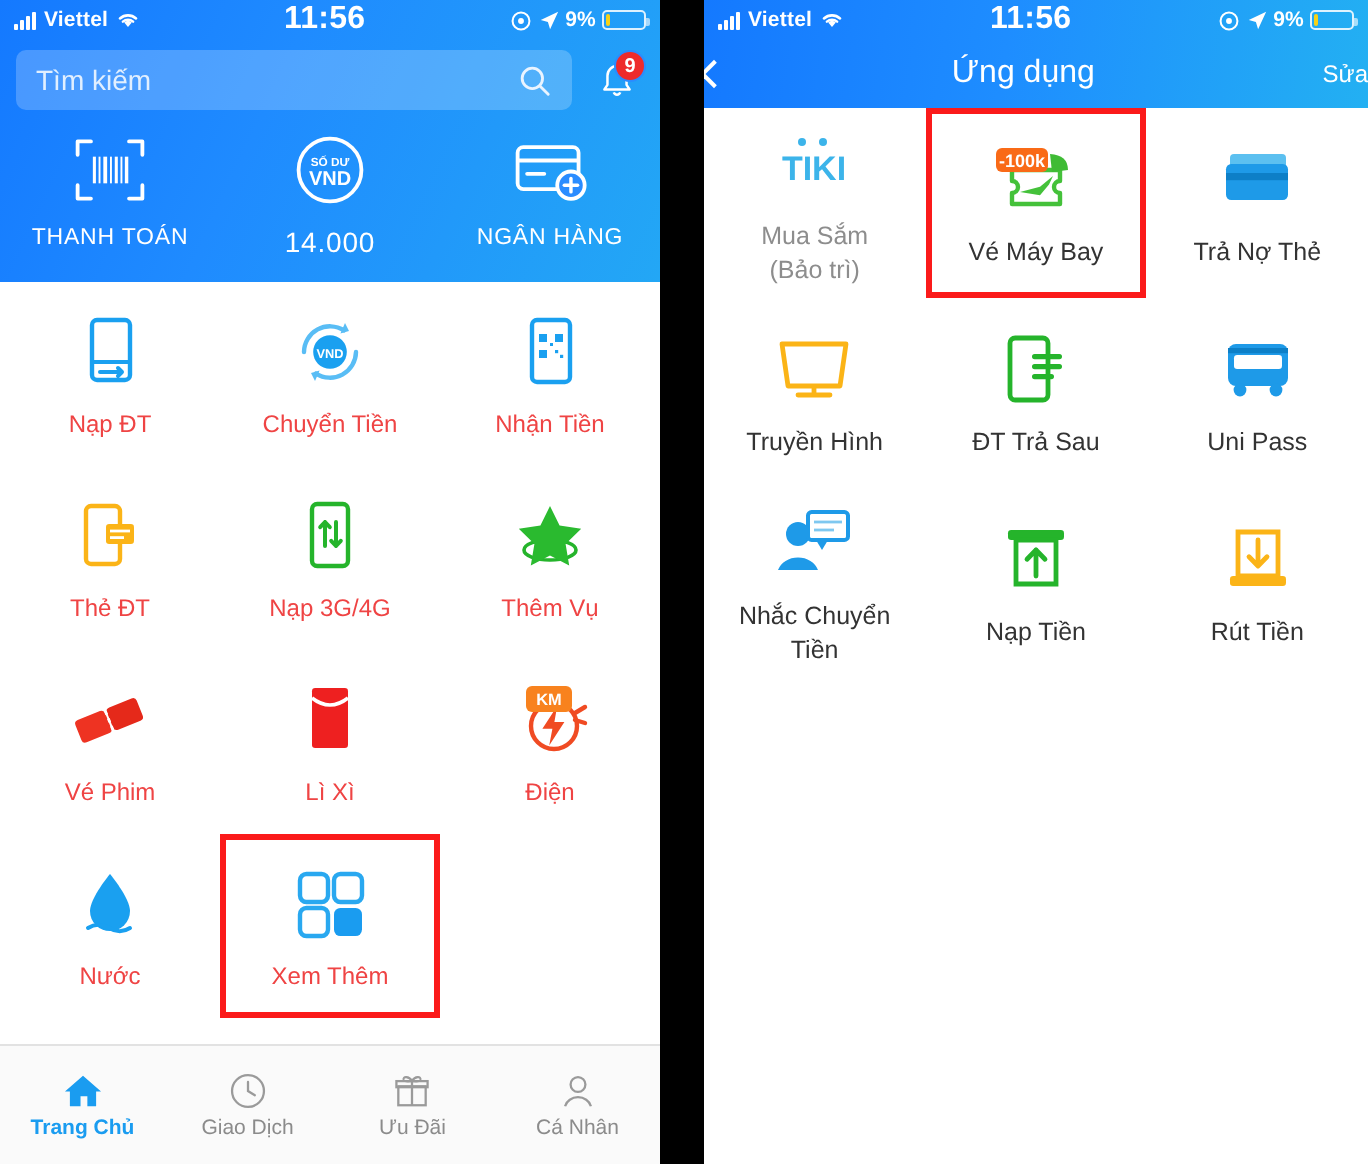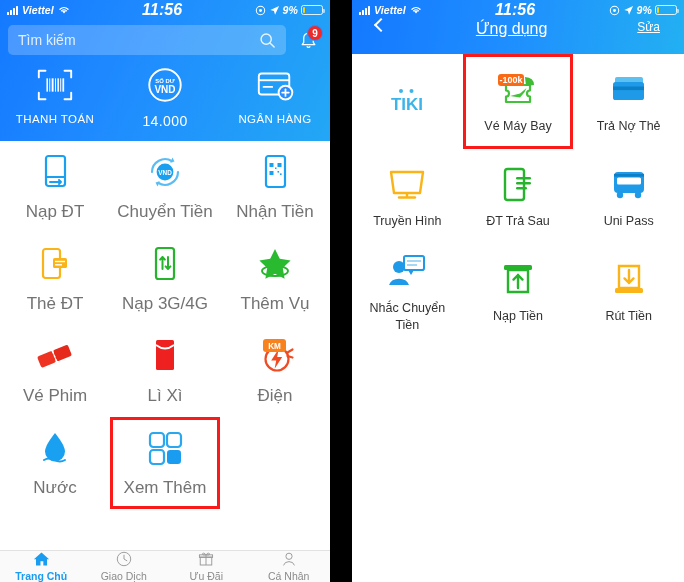--- a/index.html
+++ b/index.html
@@ -17,21 +17,20 @@
     background: #fff; overflow: hidden;
   }
   #phone-left  { left: 0;   width: 330px; }
   #phone-right { left: 352px; width: 332px; }
 
   
   .statusbar {
     height: 18px; display: flex; align-items: center;
     padding: 10px 7px; color: #fff; font-size: 10.5px; font-weight: bold;
     letter-spacing: .1px;
-    font-style: italic;
   }
   .sb-left  { display: flex; align-items: center; gap: 4px; flex: 0 0 auto; }
   .sb-mid   { flex: 1; text-align: center; font-size: 16px; font-weight: bold; }
   .sb-right { display: flex; align-items: center; gap: 3px; flex: 0 0 auto; }
   .bars { display: inline-flex; align-items: flex-end; gap: 1px; height: 9px; }
   .bars i { display:block; width: 2px; background: #fff; border-radius: .5px; }
   .bars i:nth-child(1){height:3px}.bars i:nth-child(2){height:5px}
   .bars i:nth-child(3){height:7px}.bars i:nth-child(4){height:9px}
   .carrier { font-size: 10.5px; font-weight: bold; }
   .batt {
@@ -68,39 +67,38 @@
   .quick .q { flex: 1; text-align: center; color: #fff; }
   .q-ico { height: 44px; display:flex; align-items:center; justify-content:center; }
   .q-lbl { font-size: 11.5px; letter-spacing: .4px; margin-top: 6px; }
   .bal { font-size: 14px; }
 
   
   .grid { display: grid; grid-template-columns: repeat(3,1fr); background:#fff; }
   .cell { height: 92px; display:flex; flex-direction:column; align-items:center;
           justify-content:center; position: relative; }
   .cell .ic { height: 42px; display:flex; align-items:center; justify-content:center; }
-  .cell .tx { font-size: 17px; color:#737373; margin-top: 8px; text-align:center; line-height: 1.25; }
+  .cell .tx { font-size: 12px; color:#ef4444; margin-top: 8px; text-align:center; line-height: 1.25; }
   .hl { outline: 3px solid #fb1a1a; outline-offset: -3px; }
 
   
   .tabbar {
-    position: absolute; left:0; bottom:0; width: 100%; height: 32px;
+    position: absolute; left:0; bottom:0; width: 100%; height: 60px;
     background: #fafafa; border-top: 1px solid #e2e2e2;
     display: flex;
   }
   .tab { flex:1; display:flex; flex-direction:column; align-items:center; justify-content:center; gap:3px; }
   .tab .tl { font-size: 10.5px; color:#8b8b8b; }
   .tab.active .tl { color:#1a9cf0; font-weight: bold; }
 
   
   .navbar {
-    height: 34px; display:flex; align-items:flex-start; padding: 0 24px;
+    height: 34px; display:flex; align-items:center; padding: 0 0;
     background: linear-gradient(100deg,#1479ff 0%, #1e8dff 45%, #23b0f2 100%);
     color:#fff;
-    text-decoration:underline;
   }
   .nav-title { flex:1; text-align:center; font-size: 16px; }
   .nav-edit { font-size: 12px; }
   .chev { width:10px; height:10px; border-left:2px solid #fff; border-bottom:2px solid #fff;
           transform: rotate(45deg); }
 
   .rgrid { display:grid; grid-template-columns: repeat(3,1fr); background:#fff; }
   .rcell { height: 95px; display:flex; flex-direction:column; align-items:center;
            justify-content:center; position:relative; }
   .rcell .ic { height: 44px; display:flex; align-items:center; justify-content:center; position:relative; }
@@ -431,20 +429,24 @@
     <div class="rgrid">
 
       <div class="rcell dim">
         <div class="ic">
           <svg width="46" height="34" viewBox="0 0 46 34">
             <circle cx="17" cy="6" r="2" fill="#3cb4ea"></circle>
               <circle cx="27.5" cy="6" r="2" fill="#3cb4ea"></circle>
             <text x="23" y="25" text-anchor="middle" fill="#3cb4ea" font-size="17" font-family="Liberation Sans, sans-serif" font-weight="bold">TIKI</text>
           </svg>
         </div>
+        <div class="tx">
+          <div>Mua Sắm</div>
+          <div>(Bảo trì)</div>
+        </div>
       </div>
 
       <div class="rcell hl">
         <div class="ic">
           <svg width="52" height="42" viewBox="0 0 52 42">
             <path d="M14 16 h24 v5.5 a3 3 0 0 0 0 6 V33 H14 v-5.5 a3 3 0 0 0 0 -6 Z" fill="#fff" stroke="#44c13a" stroke-width="2.2" stroke-linejoin="round"></path>
             <path d="M33 8 q9 0.5 9 8 l-8 1 Z" fill="#3fbb35"></path>
             <path d="M18 27 l10 -2.6 6.5 -5.4 -2 4.2 -4.5 5.4 Z" fill="#44c13a"></path>
             <rect x="6" y="5" width="26" height="12" rx="3" fill="#f96a17"></rect>
             <text x="19" y="14.3" text-anchor="middle" fill="#fff" font-size="9" font-family="Liberation Sans, sans-serif" font-weight="bold">-100k</text>

